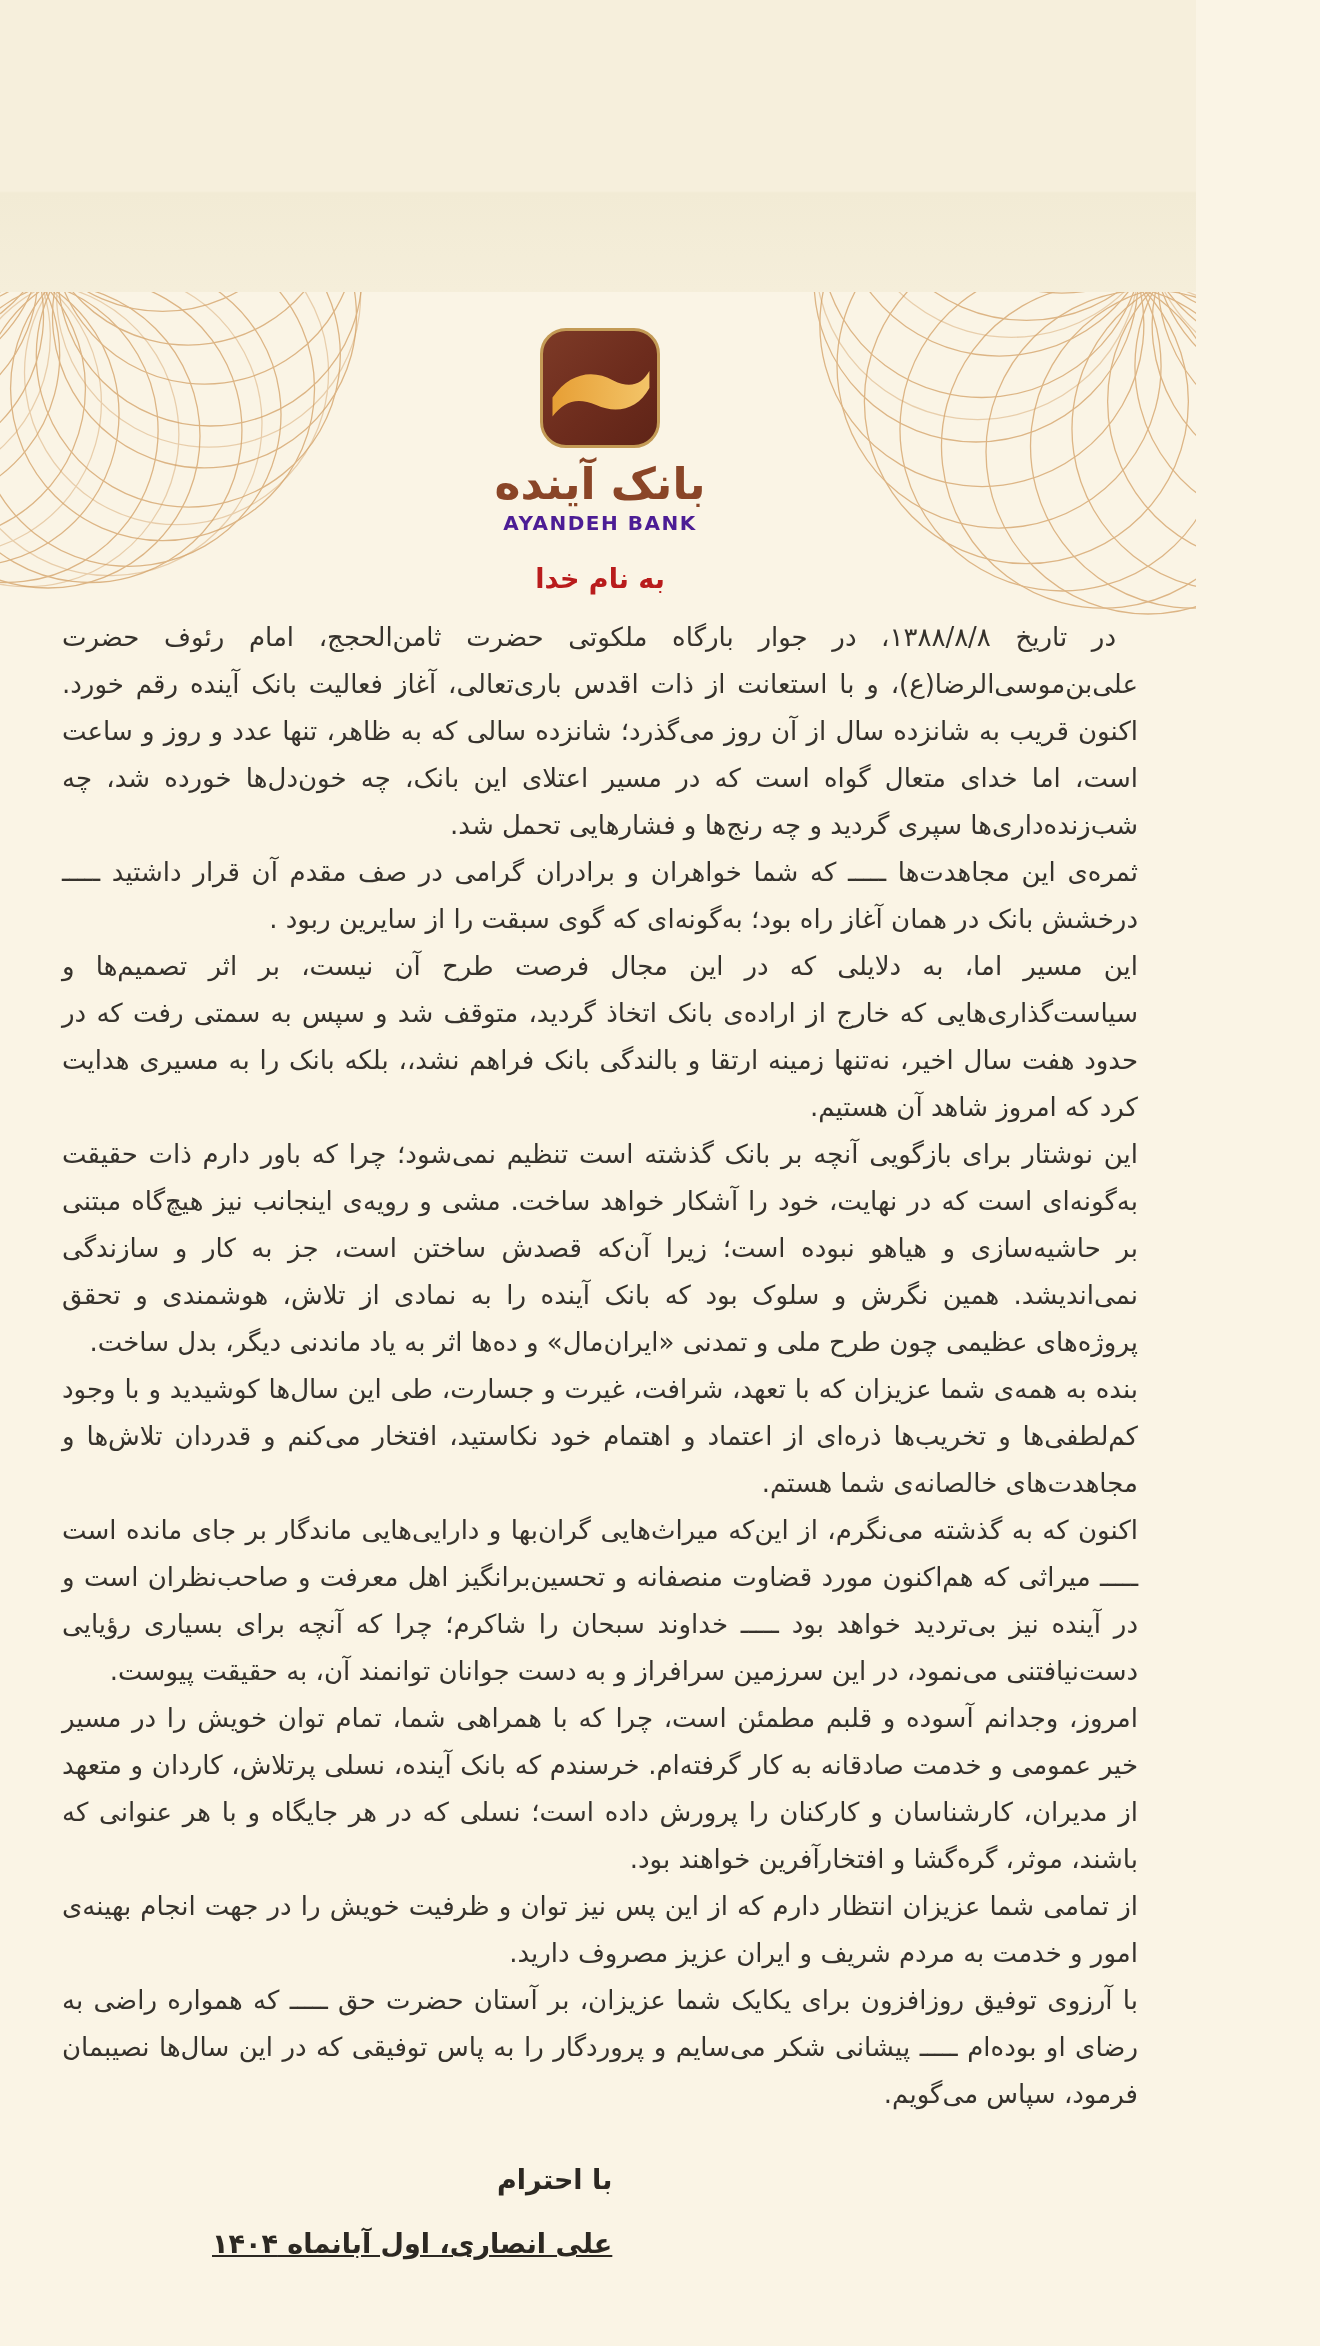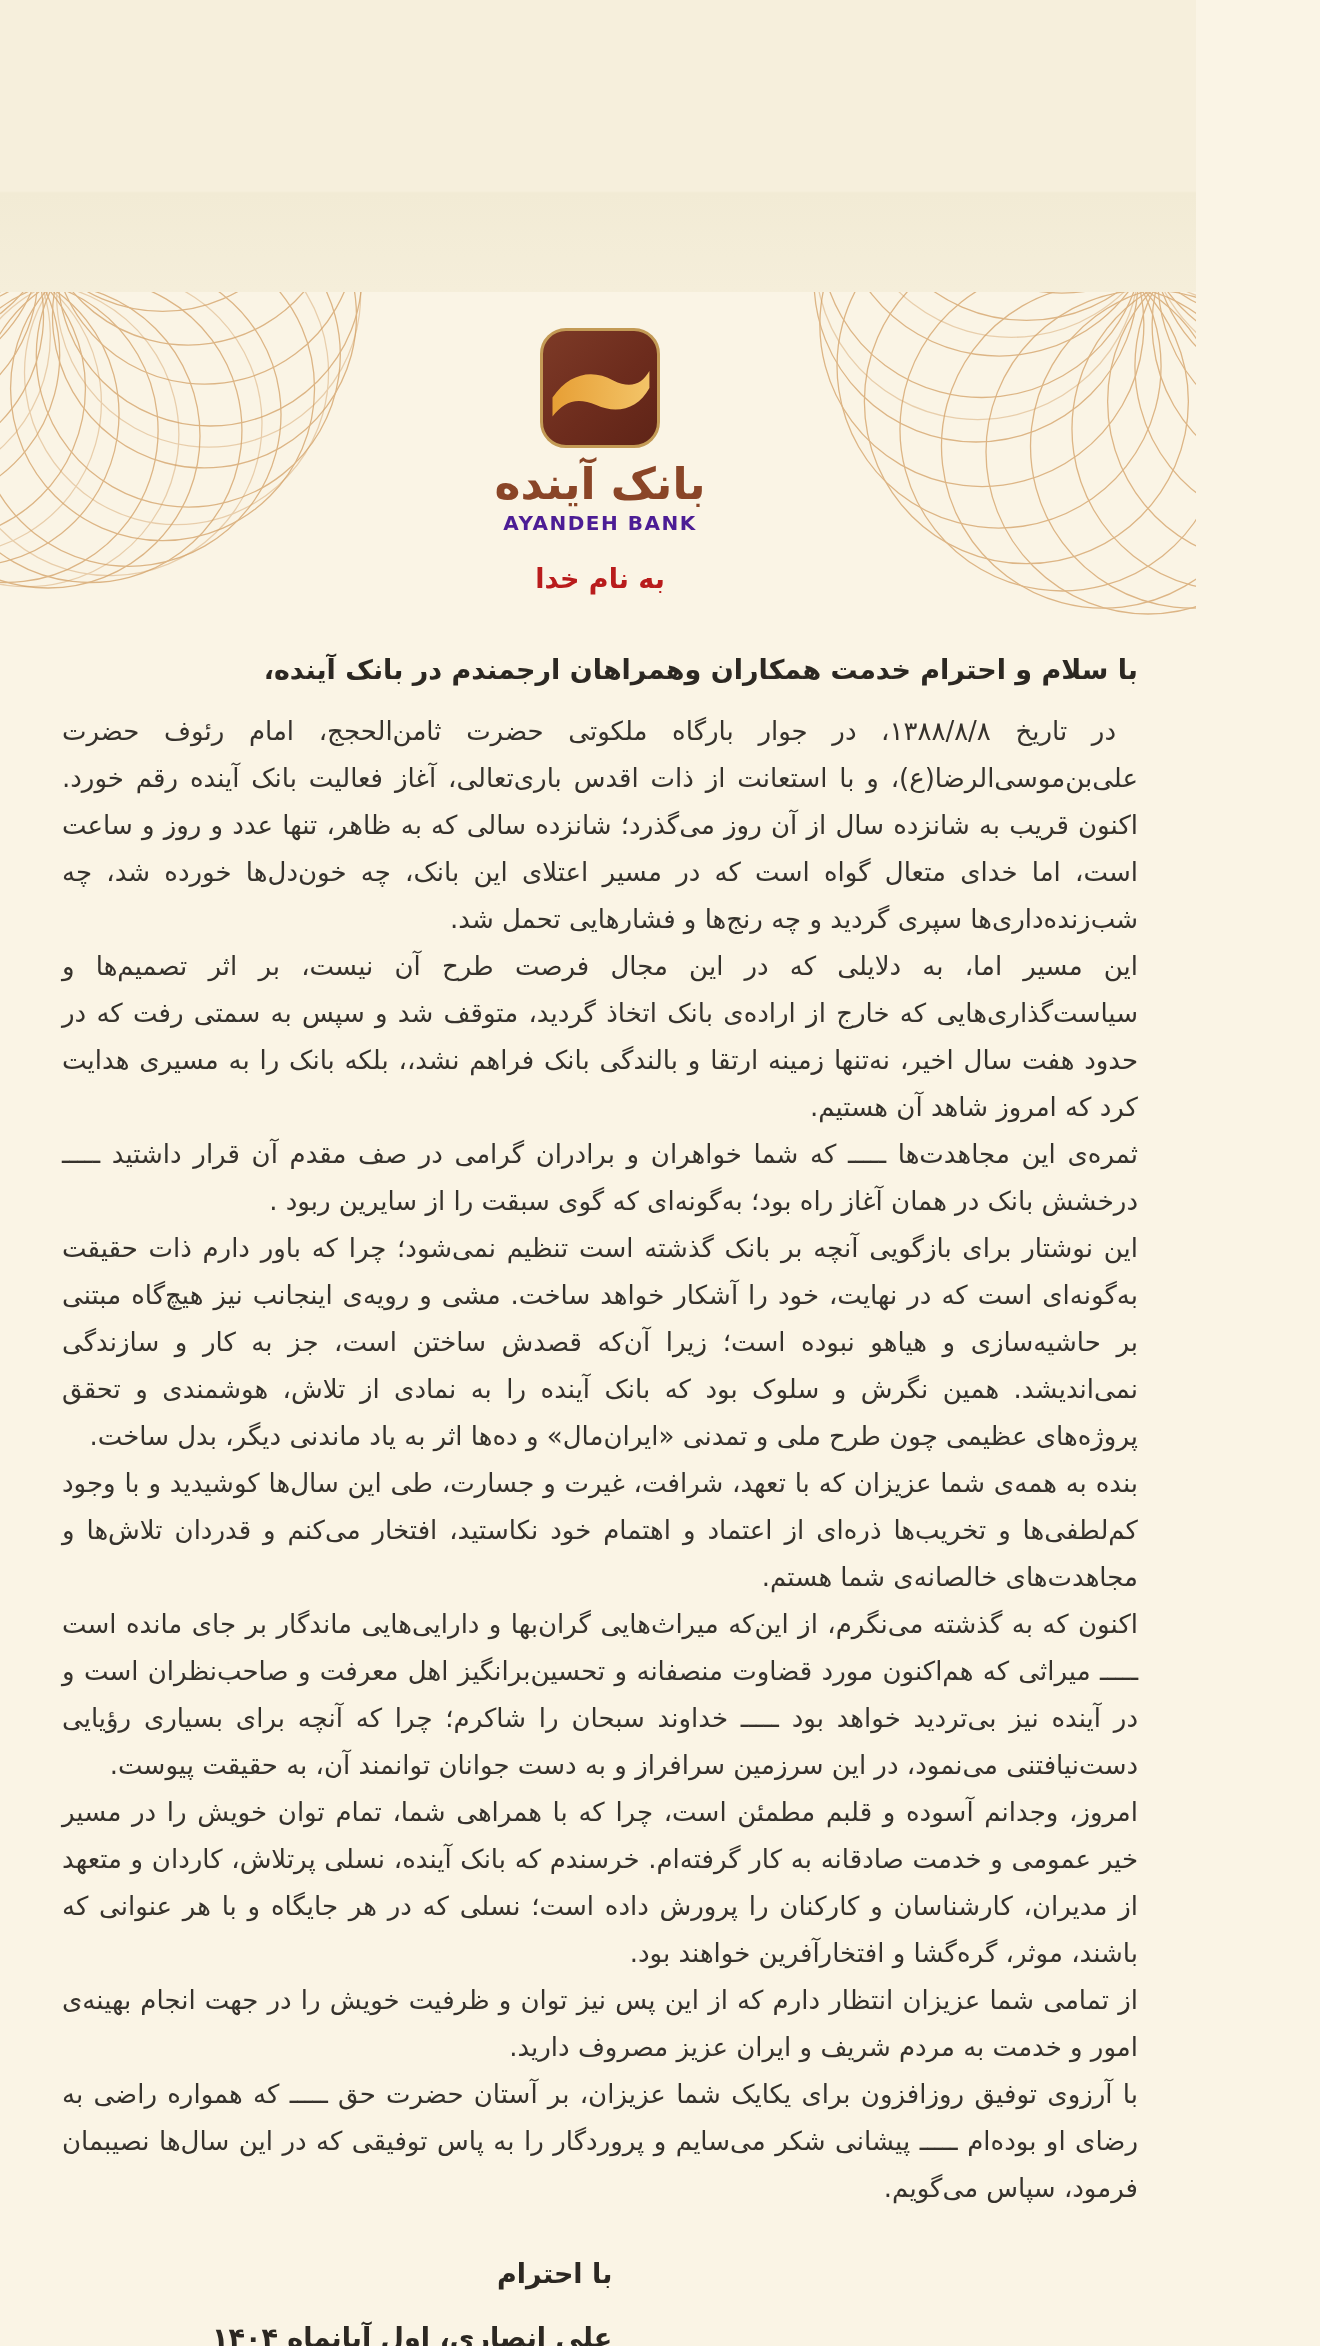--- a/index.html
+++ b/index.html
@@ -154,26 +154,25 @@
             </defs>
             <path d="M10 70 C28 44 52 40 74 52 C92 61 104 56 112 42 L112 60 C100 82 78 88 56 78 C36 69 22 74 10 90 Z" fill="url(#goldWave)"></path>
           </svg>
         </div>
         <div class="logo-wordmark">بانک آینده</div>
         <div class="logo-latin">AYANDEH BANK</div>
       </div>
 
       <div class="bismillah">به نام خدا</div>
 
-      <div class="greeting">با سلام و احترام خدمت همکاران وهمراهان ارجمندم در بانک آینده،</div>
 
       <div class="body-text">
         <p class="para indent">در تاریخ ۱۳۸۸/۸/۸، در جوار بارگاه ملکوتی حضرت ثامن‌الحجج، امام رئوف حضرت علی‌بن‌موسی‌الرضا(ع)، و با استعانت از ذات اقدس باری‌تعالی، آغاز فعالیت بانک آینده رقم خورد. اکنون قریب به شانزده سال از آن روز می‌گذرد؛ شانزده سالی که به ظاهر، تنها عدد و روز و ساعت است، اما خدای متعال گواه است که در مسیر اعتلای این بانک، چه خون‌دل‌ها خورده شد، چه شب‌زنده‌داری‌ها سپری گردید و چه رنج‌ها و فشارهایی تحمل شد.</p>
+        <p class="para">ثمره‌ی این مجاهدت‌ها ـــــ که شما خواهران و برادران گرامی در صف مقدم آن قرار داشتید ـــــ درخشش بانک در همان آغاز راه بود؛ به‌گونه‌ای که گوی سبقت را از سایرین ربود .</p>
         <p class="para">این مسیر اما، به دلایلی که در این مجال فرصت طرح آن نیست، بر اثر تصمیم‌ها و سیاست‌گذاری‌هایی که خارج از اراده‌ی بانک اتخاذ گردید، متوقف شد و سپس به سمتی رفت که در حدود هفت سال اخیر، نه‌تنها زمینه ارتقا و بالندگی بانک فراهم نشد،، بلکه  بانک را به مسیری هدایت کرد که امروز شاهد آن هستیم.</p>
-        <p class="para">ثمره‌ی این مجاهدت‌ها ـــــ که شما خواهران و برادران گرامی در صف مقدم آن قرار داشتید ـــــ درخشش بانک در همان آغاز راه بود؛ به‌گونه‌ای که گوی سبقت را از سایرین ربود .</p>
         <p class="para">این نوشتار برای بازگویی آنچه بر بانک گذشته است تنظیم نمی‌شود؛ چرا که باور دارم ذات حقیقت به‌گونه‌ای است که در نهایت، خود را آشکار خواهد ساخت. مشی و رویه‌ی اینجانب نیز هیچ‌گاه مبتنی بر حاشیه‌سازی و هیاهو نبوده است؛ زیرا آن‌که قصدش ساختن است، جز به کار و سازندگی نمی‌اندیشد. همین نگرش و سلوک بود که بانک آینده را به نمادی از تلاش، هوشمندی و تحقق پروژه‌های عظیمی چون طرح ملی و تمدنی «ایران‌مال» و ده‌ها اثر به یاد ماندنی دیگر، بدل ساخت.</p>
         <p class="para">بنده به همه‌ی شما عزیزان که با تعهد، شرافت، غیرت و جسارت، طی این سال‌ها کوشیدید و با وجود کم‌لطفی‌ها و تخریب‌ها ذره‌ای از اعتماد و اهتمام خود نکاستید، افتخار می‌کنم و قدردان تلاش‌ها و مجاهدت‌های خالصانه‌ی شما هستم.</p>
         <p class="para">اکنون که به گذشته می‌نگرم، از این‌که میراث‌هایی گران‌بها و دارایی‌هایی ماندگار بر جای مانده است ـــــ میراثی که هم‌اکنون مورد قضاوت منصفانه و تحسین‌برانگیز اهل معرفت و صاحب‌نظران است و در آینده نیز بی‌تردید خواهد بود ـــــ خداوند سبحان را شاکرم؛ چرا که آنچه برای بسیاری رؤیایی دست‌نیافتنی می‌نمود، در این سرزمین سرافراز و به دست جوانان توانمند آن، به حقیقت پیوست.</p>
         <p class="para">امروز، وجدانم آسوده و قلبم مطمئن است، چرا که با همراهی شما، تمام توان خویش را در مسیر خیر عمومی و خدمت صادقانه به کار گرفته‌ام. خرسندم که بانک آینده، نسلی پرتلاش، کاردان و متعهد از مدیران، کارشناسان و کارکنان را پرورش داده است؛ نسلی که در هر جایگاه و با هر عنوانی که باشند، موثر، گره‌گشا و افتخارآفرین خواهند بود.</p>
         <p class="para">از تمامی شما عزیزان انتظار دارم که از این پس نیز توان و ظرفیت خویش را در جهت انجام بهینه‌ی امور و خدمت به مردم شریف و ایران عزیز مصروف دارید.</p>
         <p class="para">با آرزوی توفیق روزافزون برای یکایک شما عزیزان، بر آستان حضرت حق ـــــ که همواره راضی به رضای او بوده‌ام ـــــ پیشانی شکر می‌سایم و پروردگار را به پاس توفیقی که در این سال‌ها نصیبمان فرمود، سپاس می‌گویم.</p>
       </div>
 
       <div class="signature">
         <div class="closing">با احترام</div>

